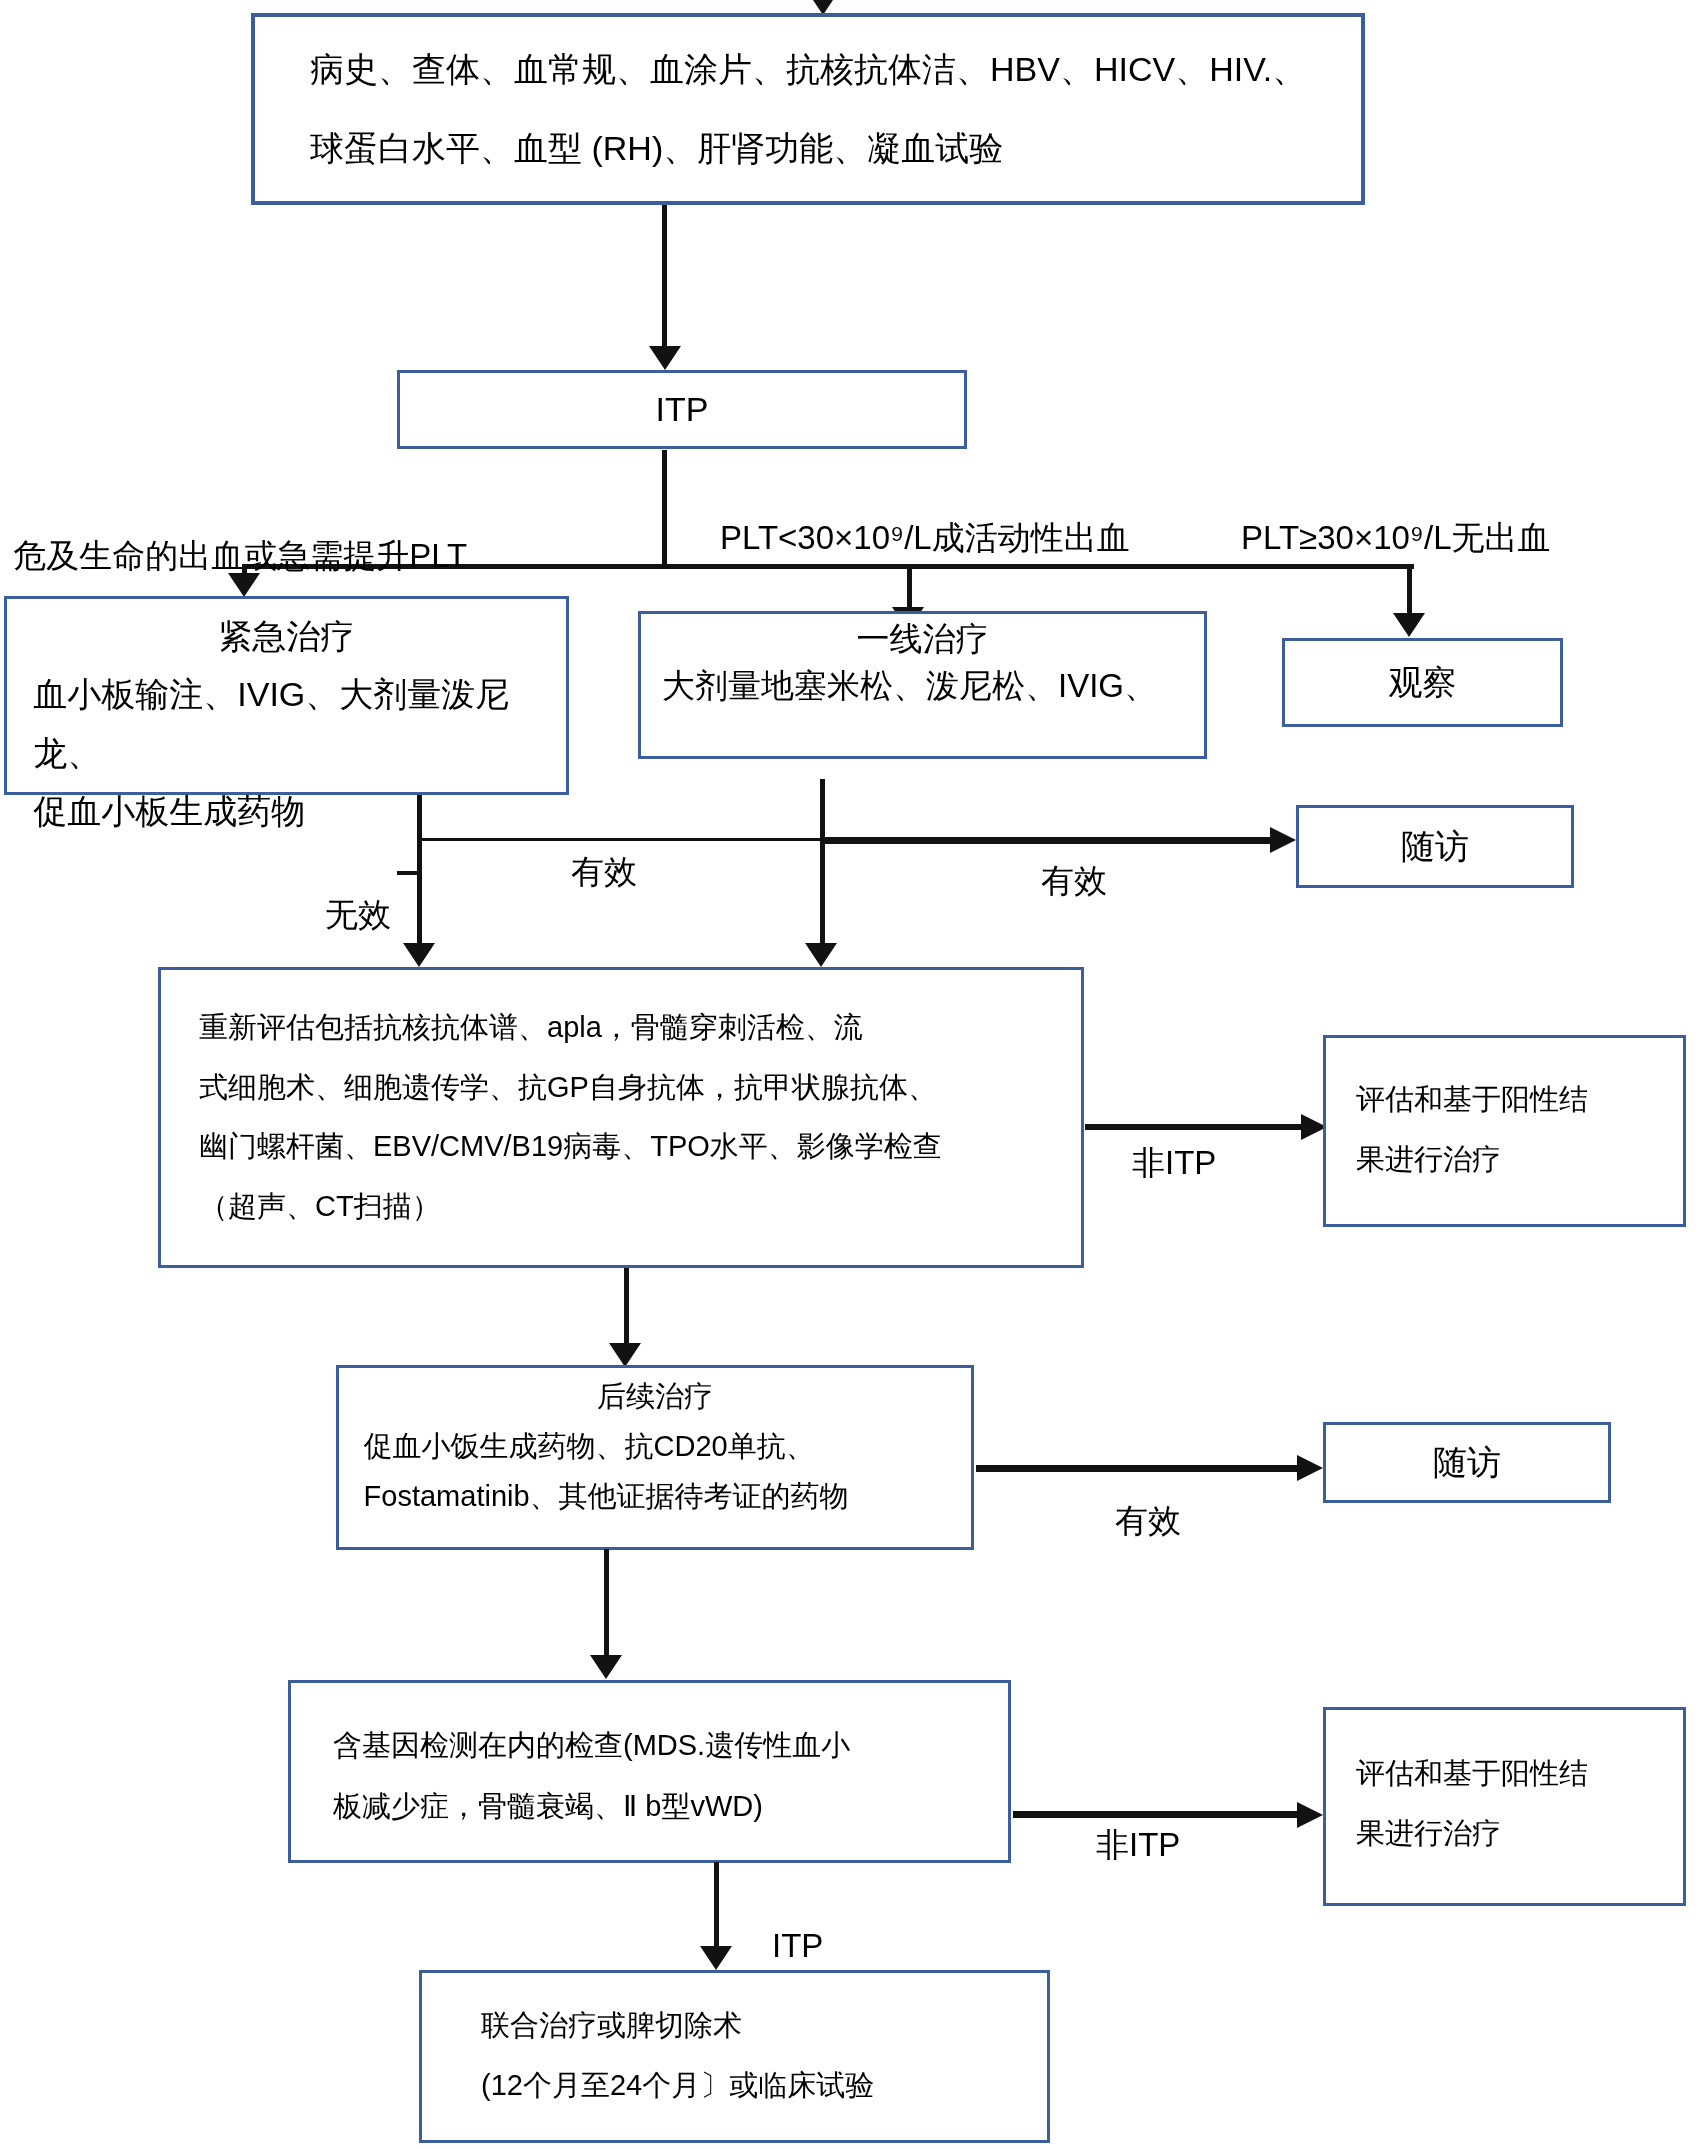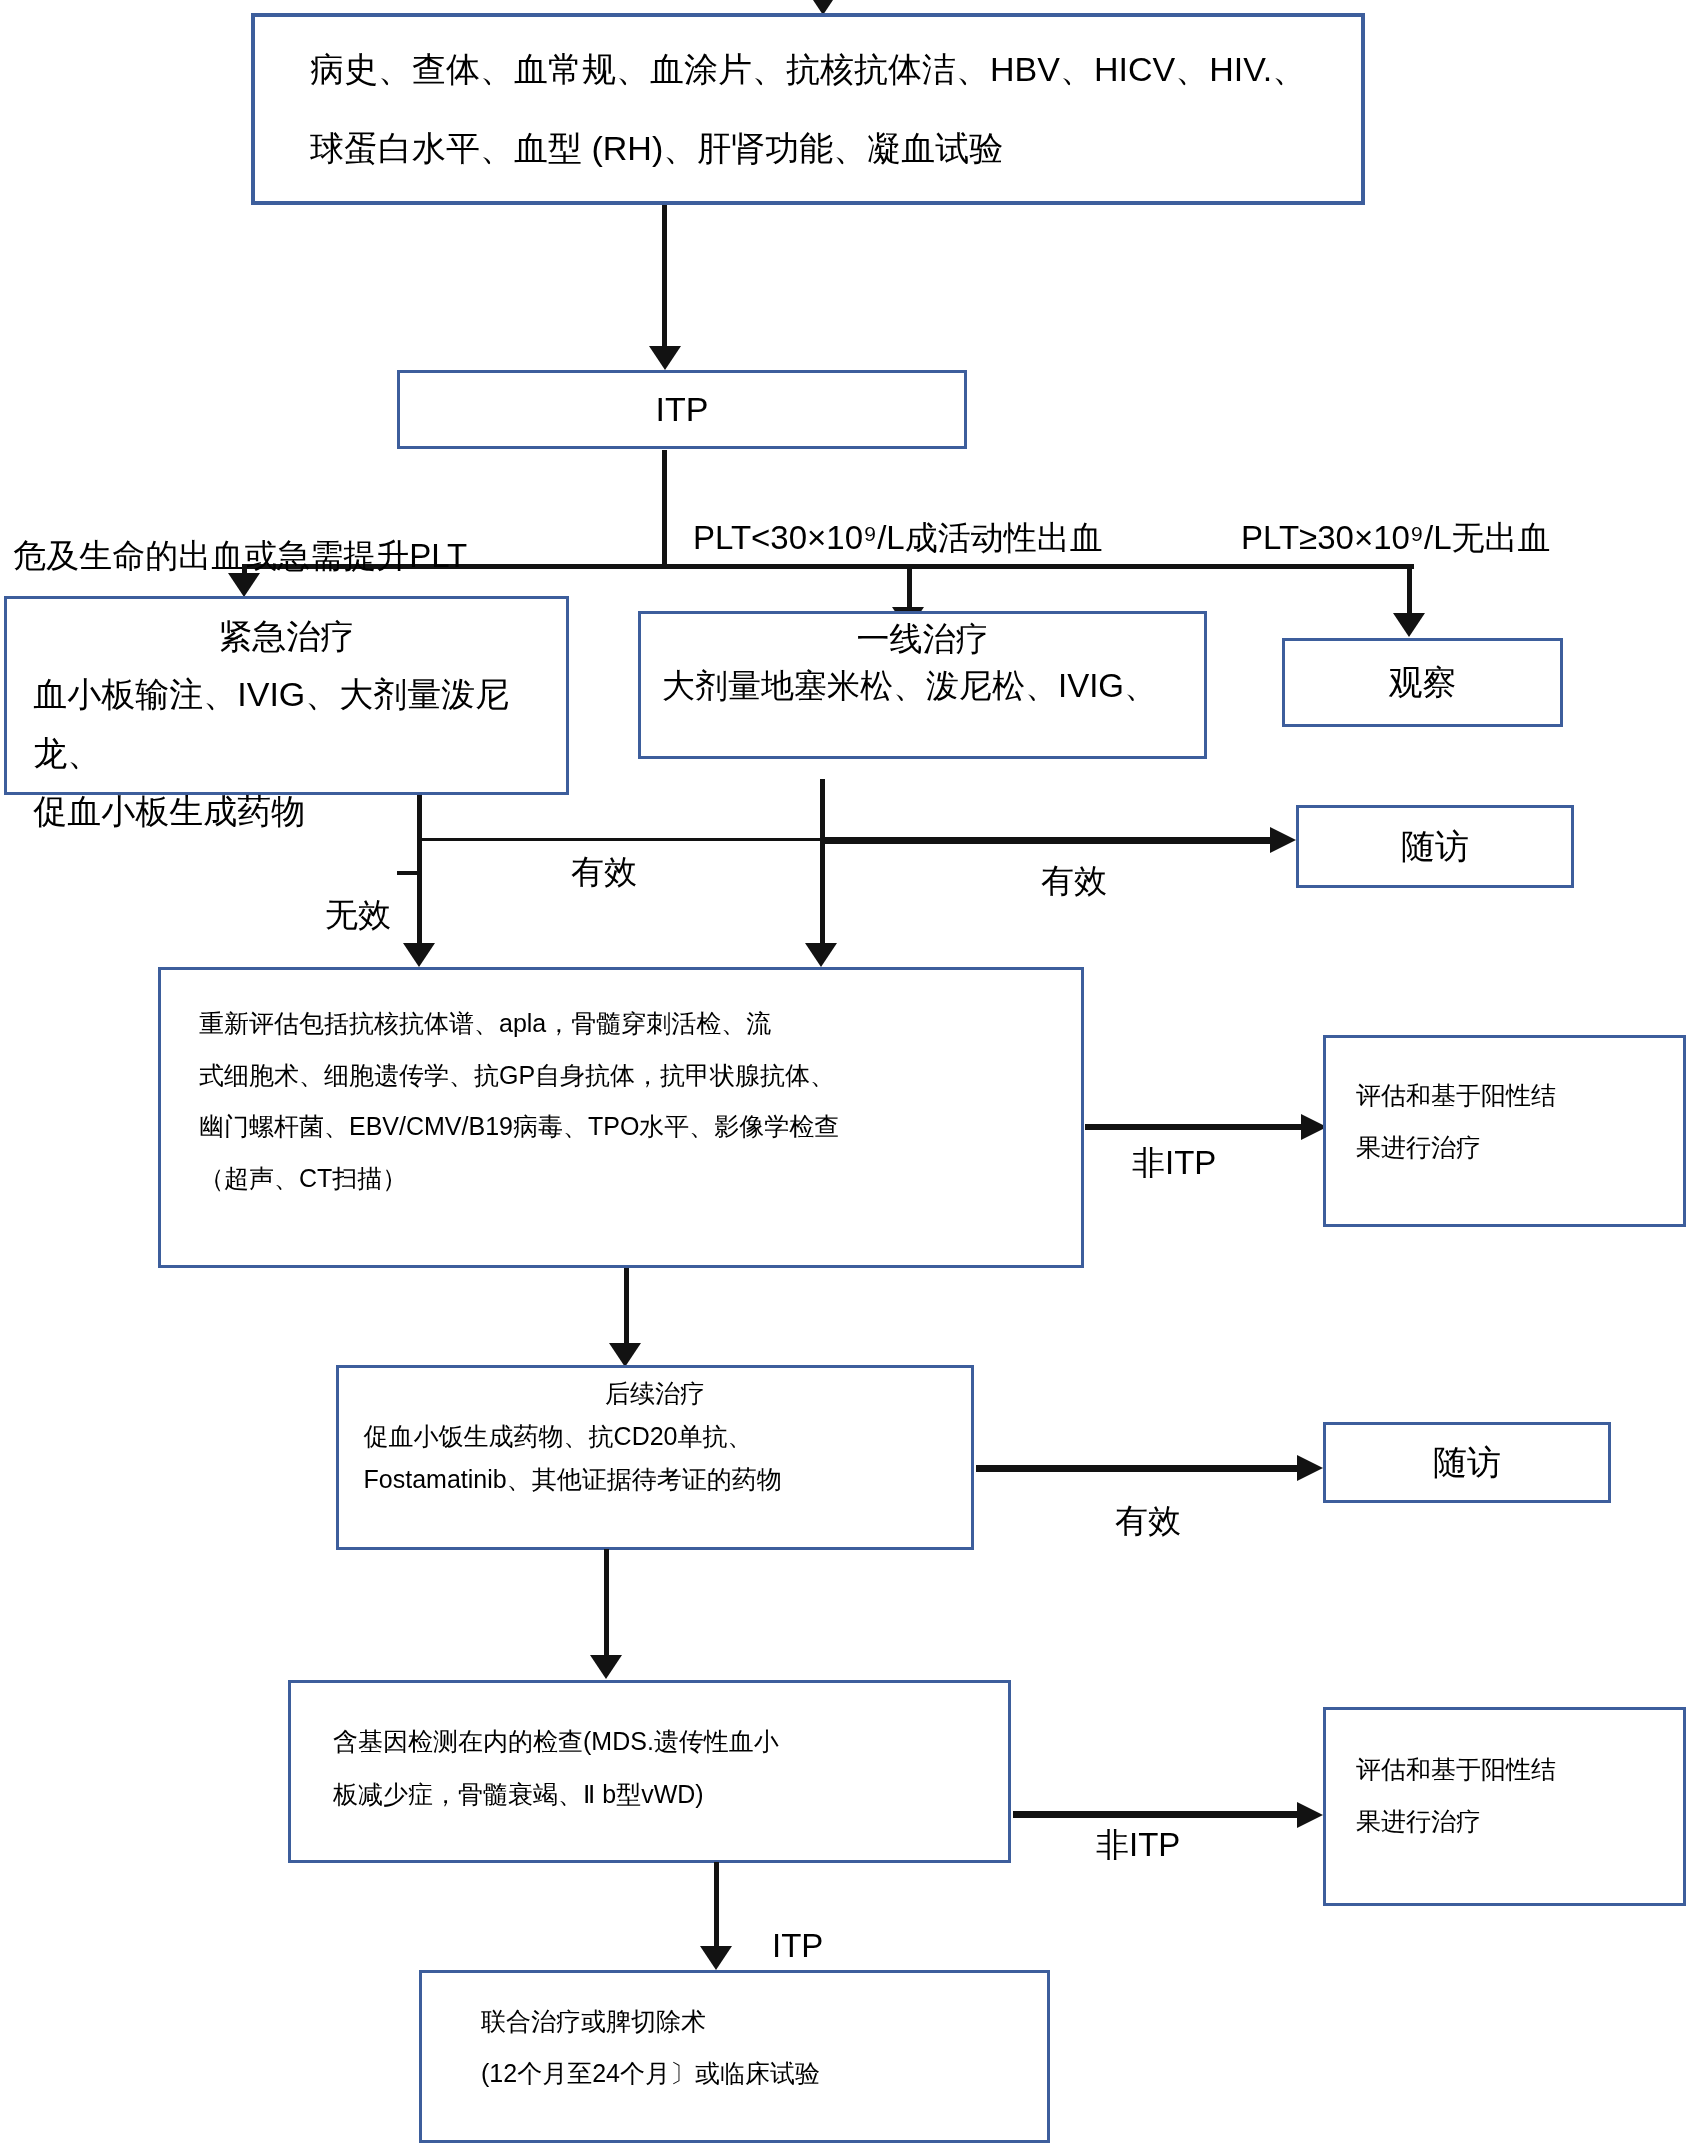--- a/index.html
+++ b/index.html
@@ -13,21 +13,21 @@
     background:#ffffff;
     font-family:"Liberation Sans","DejaVu Sans",sans-serif;
     color:#000;
     overflow:hidden;
   }
   .box{
     position:absolute;
     border:3.8px solid var(--blue);
     background:#ffffff;
     box-sizing:border-box;
-    font-size:25px;
+    font-size:29px;
     line-height:1.55;
   }
   .box .title{text-align:center;}
   .center-box{display:flex;align-items:center;justify-content:center;font-size:34px;}
   .lbl{position:absolute;font-size:33px;white-space:nowrap;}
   .vline,.hline,.tick{position:absolute;background:var(--line);}
   .ah-down{
     position:absolute;width:0;height:0;
     border-left:16px solid transparent;
     border-right:16px solid transparent;
@@ -74,21 +74,21 @@
   <div class="ah-down" style="left:649px;top:346px;"></div>
 
   <div class="box center-box" id="box-itp">
     <div>ITP</div>
   </div>
 
   <div class="vline" style="left:662px;top:450px;width:4.7px;height:118px;"></div>
   <div class="hline" style="left:242px;top:564px;width:1172px;height:4.7px;"></div>
 
   <div class="lbl" style="left:13.2px;top:516px;margin-top:18px;">危及生命的出血或急需提升PLT</div>
-  <div class="lbl" style="left:693px;top:516px;">PLT&lt;30×10⁹/L成活动性出血</div>
+  <div class="lbl" style="left:720px;top:516px;">PLT&lt;30×10⁹/L成活动性出血</div>
   <div class="lbl" style="left:1241px;top:516px;">PLT≥30×10⁹/L无出血</div>
 
   <div class="vline" style="left:242px;top:564px;width:4.7px;height:13.2px;"></div>
   <div class="ah-down" style="left:228px;top:573px;"></div>
 
   <div class="vline" style="left:907px;top:564px;width:4.7px;height:44px;"></div>
   <div class="ah-down" style="left:892px;top:607px;"></div>
 
   <div class="vline" style="left:1407px;top:564px;width:4.7px;height:51px;"></div>
   <div class="ah-down" style="left:1393px;top:613px;"></div>

